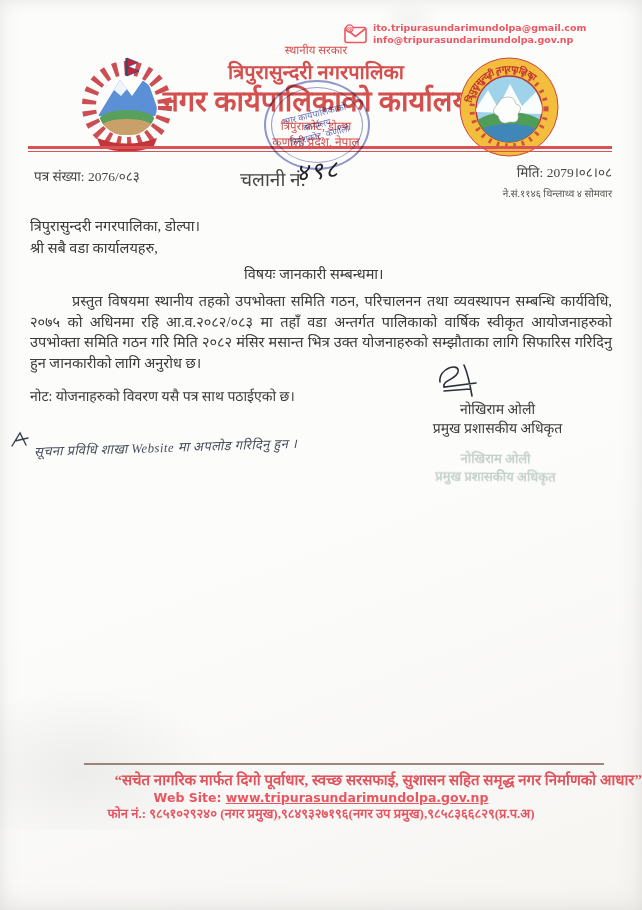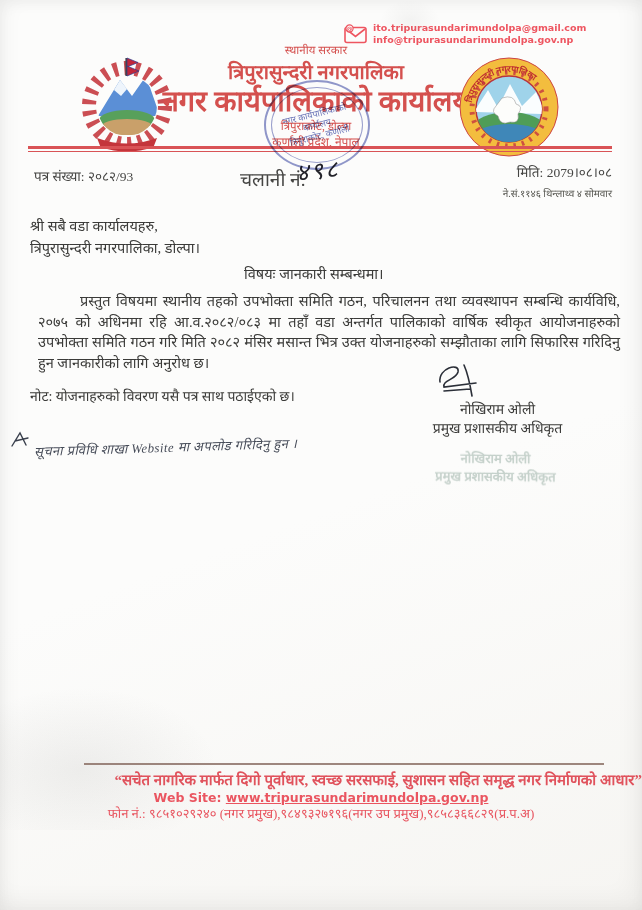--- a/index.html
+++ b/index.html
@@ -35,21 +35,21 @@
   .dispatch-label{position:absolute;left:240px;top:166px;font-size:19px;color:#454543;}
   .dispatch-no{position:absolute;left:296px;top:153px;font-size:24px;font-style:italic;color:#23232a;
     transform:rotate(-6deg);letter-spacing:2px;}
   .date-block{position:absolute;left:430px;top:163px;width:182px;text-align:right;}
   .date-line{font-size:13.5px;color:#454543;}
   .ns-line{font-size:10px;color:#55554f;margin-top:5px;}
   
   .recipient{position:absolute;left:30px;top:215px;font-size:14.5px;line-height:22px;}
   .subject{position:absolute;left:244px;top:263px;font-size:14.5px;}
   .body-par{position:absolute;left:30px;top:291px;width:582px;font-size:14.5px;line-height:20.5px;
-    text-align:justify;text-indent:42px;margin-left:8px;}
+    text-align:justify;text-indent:42px;}
   .note-line{position:absolute;left:30px;top:386px;font-size:14px;}
   .sig-scribble{position:absolute;left:430px;top:360px;}
   .sig-block{position:absolute;left:415px;top:400px;width:165px;text-align:center;font-size:14px;line-height:19px;}
   
   .annot-mark{position:absolute;left:8px;top:430px;}
   .handwritten{position:absolute;left:34px;top:438px;white-space:nowrap;font-size:13px;font-style:italic;
     letter-spacing:.4px;color:#333947;transform:rotate(-1.8deg);opacity:.9;}
   
   .bleed{position:absolute;left:398px;top:450px;width:195px;text-align:center;font-size:13px;font-weight:bold;
     line-height:18px;color:#8ea69b;opacity:.5;filter:blur(.4px);transform:rotate(.5deg);}
@@ -57,21 +57,21 @@
   .stain1{position:absolute;left:0px;top:680px;width:230px;height:150px;pointer-events:none;
     background:radial-gradient(ellipse at 35% 60%,rgba(120,120,118,.10),transparent 65%);}
   .stain2{position:absolute;left:380px;top:0px;width:60px;height:40px;pointer-events:none;
     background:radial-gradient(ellipse,rgba(130,130,128,.08),transparent 70%);}
   
   .footer-rule{position:absolute;left:84px;top:763px;width:520px;height:2px;background:#86695f;opacity:.8;}
   .slogan{position:absolute;left:0;top:769px;width:100%;text-align:right;font-size:15px;font-weight:bold;color:#e0525c;}
   .webline{position:absolute;left:0;top:790px;width:100%;text-align:center;
     font-family:"DejaVu Sans",sans-serif;font-weight:bold;font-size:12.5px;color:#ea5560;}
   .webline .url{text-decoration:underline;}
-  .phoneline{position:absolute;left:0;top:804px;width:100%;text-align:center;font-size:13px;font-weight:400;color:#e85560;}
+  .phoneline{position:absolute;left:0;top:804px;width:100%;text-align:center;font-size:13px;font-weight:700;color:#e85560;}
 </style>
 </head>
 <body>
 
 <div class="page">
 
   <div class="email-block">
     <svg width="24" height="20" viewBox="0 0 24 20">
       <rect x="1" y="3.5" width="21" height="15" rx="2" fill="none" stroke="#ee5560" stroke-width="1.6"></rect>
       <path d="M2 5 L11.5 12.5 L21 5" fill="none" stroke="#ee5560" stroke-width="1.6"></path>
@@ -142,35 +142,35 @@
     </div>
   </div>
 
   <div class="rule-red">
     <div class="thick"></div>
       <div class="thin"></div>
   </div>
 
   <div class="letter-no">
     <span>पत्र संख्या:</span>
-    <span>२०८२/93</span>
+    <span>2076/०८३</span>
   </div>
   <div class="dispatch-label">चलानी नं.</div>
   <div class="dispatch-no">४९८</div>
   <div class="date-block">
     <div class="date-line">
       <span>मिति:</span>
       <span>2079।०८।०८</span>
     </div>
     <div class="ns-line">ने.सं.११४६ थिन्लाथ्व ४ सोमवार</div>
   </div>
 
   <div class="recipient">
+    <div>त्रिपुरासुन्दरी नगरपालिका, डोल्पा।</div>
     <div>श्री सबै वडा कार्यालयहरु,</div>
-    <div>त्रिपुरासुन्दरी नगरपालिका, डोल्पा।</div>
   </div>
 
   <div class="subject">विषयः जानकारी सम्बन्धमा।</div>
 
   <div class="body-par">प्रस्तुत विषयमा स्थानीय तहको उपभोक्ता समिति गठन, परिचालनन तथा व्यवस्थापन सम्बन्धि कार्यविधि, २०७५ को अधिनमा रहि आ.व.२०८२/०८३ मा तहाँ वडा अन्तर्गत पालिकाको वार्षिक स्वीकृत आयोजनाहरुको उपभोक्ता समिति गठन गरि मिति २०८२ मंसिर मसान्त भित्र उक्त योजनाहरुको सम्झौताका लागि सिफारिस गरिदिनु हुन जानकारीको लागि अनुरोध छ।</div>
 
   <svg class="sig-scribble" width="64" height="42" viewBox="0 0 64 42">
     <path d="M10 22 C8 8 30 2 28 12 C26 20 12 20 14 27 L46 23 M34 5 C38 14 40 24 42 36 M14 31 L40 29" fill="none" stroke="#2b2f38" stroke-width="1.6" stroke-linecap="round"></path>
   </svg>
 

